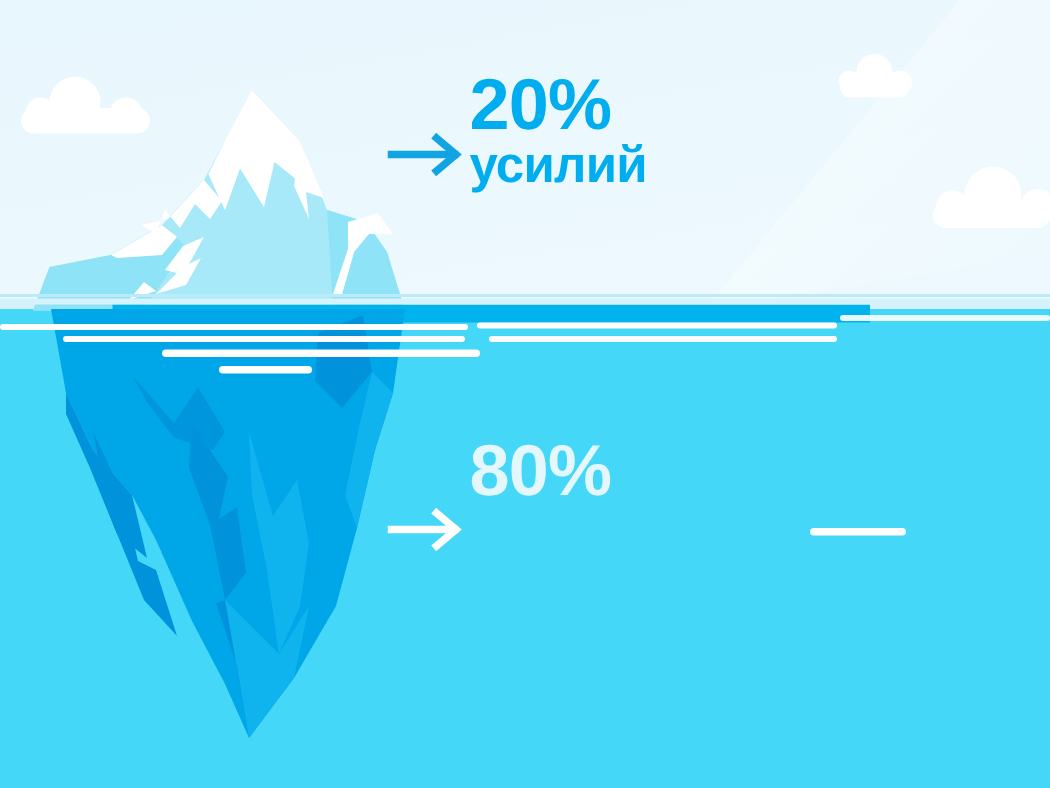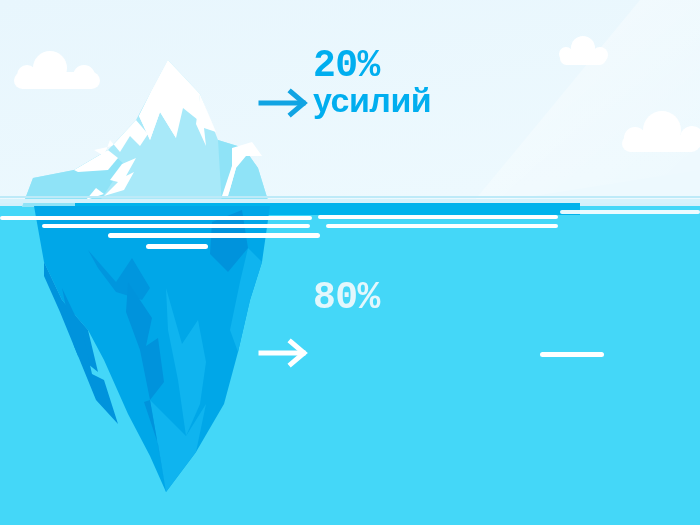--- a/index.html
+++ b/index.html
@@ -6,22 +6,22 @@
   html,body{margin:0;padding:0;}
   body{
     width:700px;height:525px;overflow:hidden;
     font-family:"Liberation Sans","DejaVu Sans",sans-serif;
     background:#EAF7FD;
   }
   #stage{position:relative;width:700px;height:525px;overflow:hidden;}
   #scene{position:absolute;inset:0;}
   .txt{position:absolute;margin:0;line-height:0.96;font-weight:700;letter-spacing:-0.5px;white-space:nowrap;}
   #effort-block{left:313px;top:48px;}
-  #result-block{left:313px;top:280px;}
-  .pct{display:block;font-size:38px;font-weight:700;font-family:Liberation Mono, monospace;}
+  #result-block{left:313px;top:292px;}
+  .pct{display:block;font-size:48px;font-weight:700;}
   .word{display:block;font-size:34px;font-weight:700;}
   .effort-text{color:#00AEEF;}
   .result-text{color:#E3F7FC;}
   .blockpos{position:absolute;}
 </style>
 </head>
 <body>
 
 <div id="stage">
 

